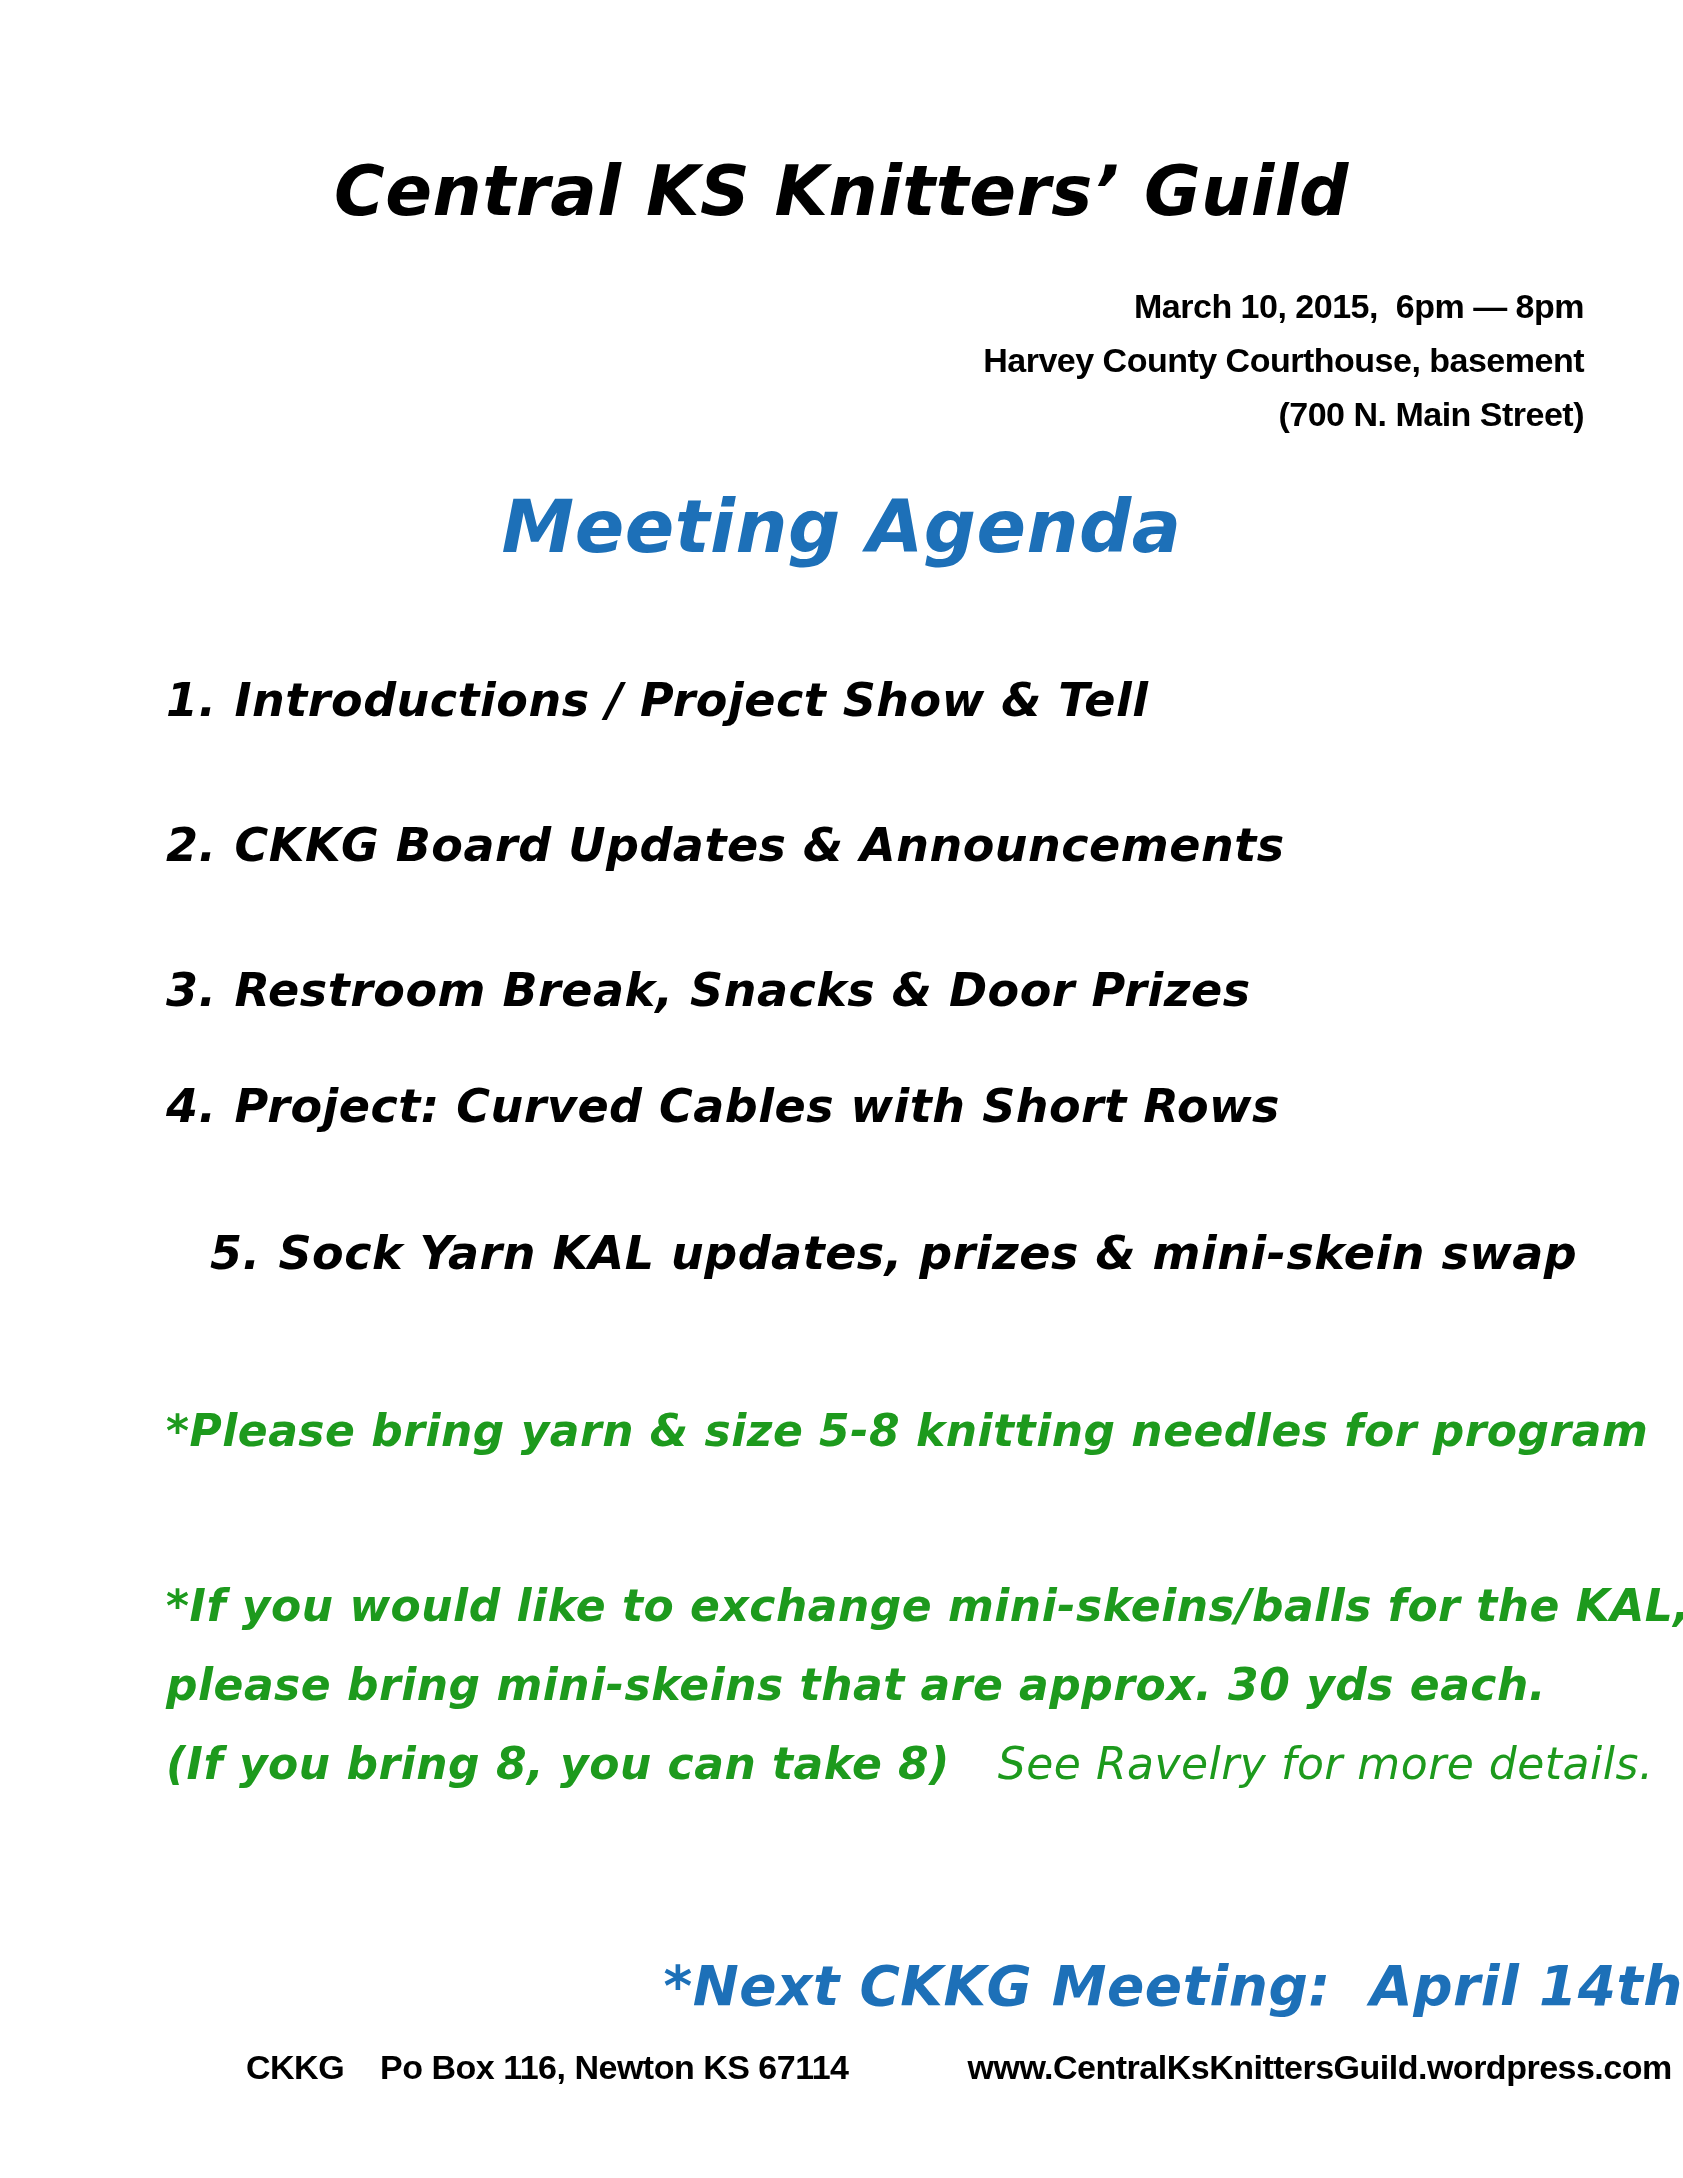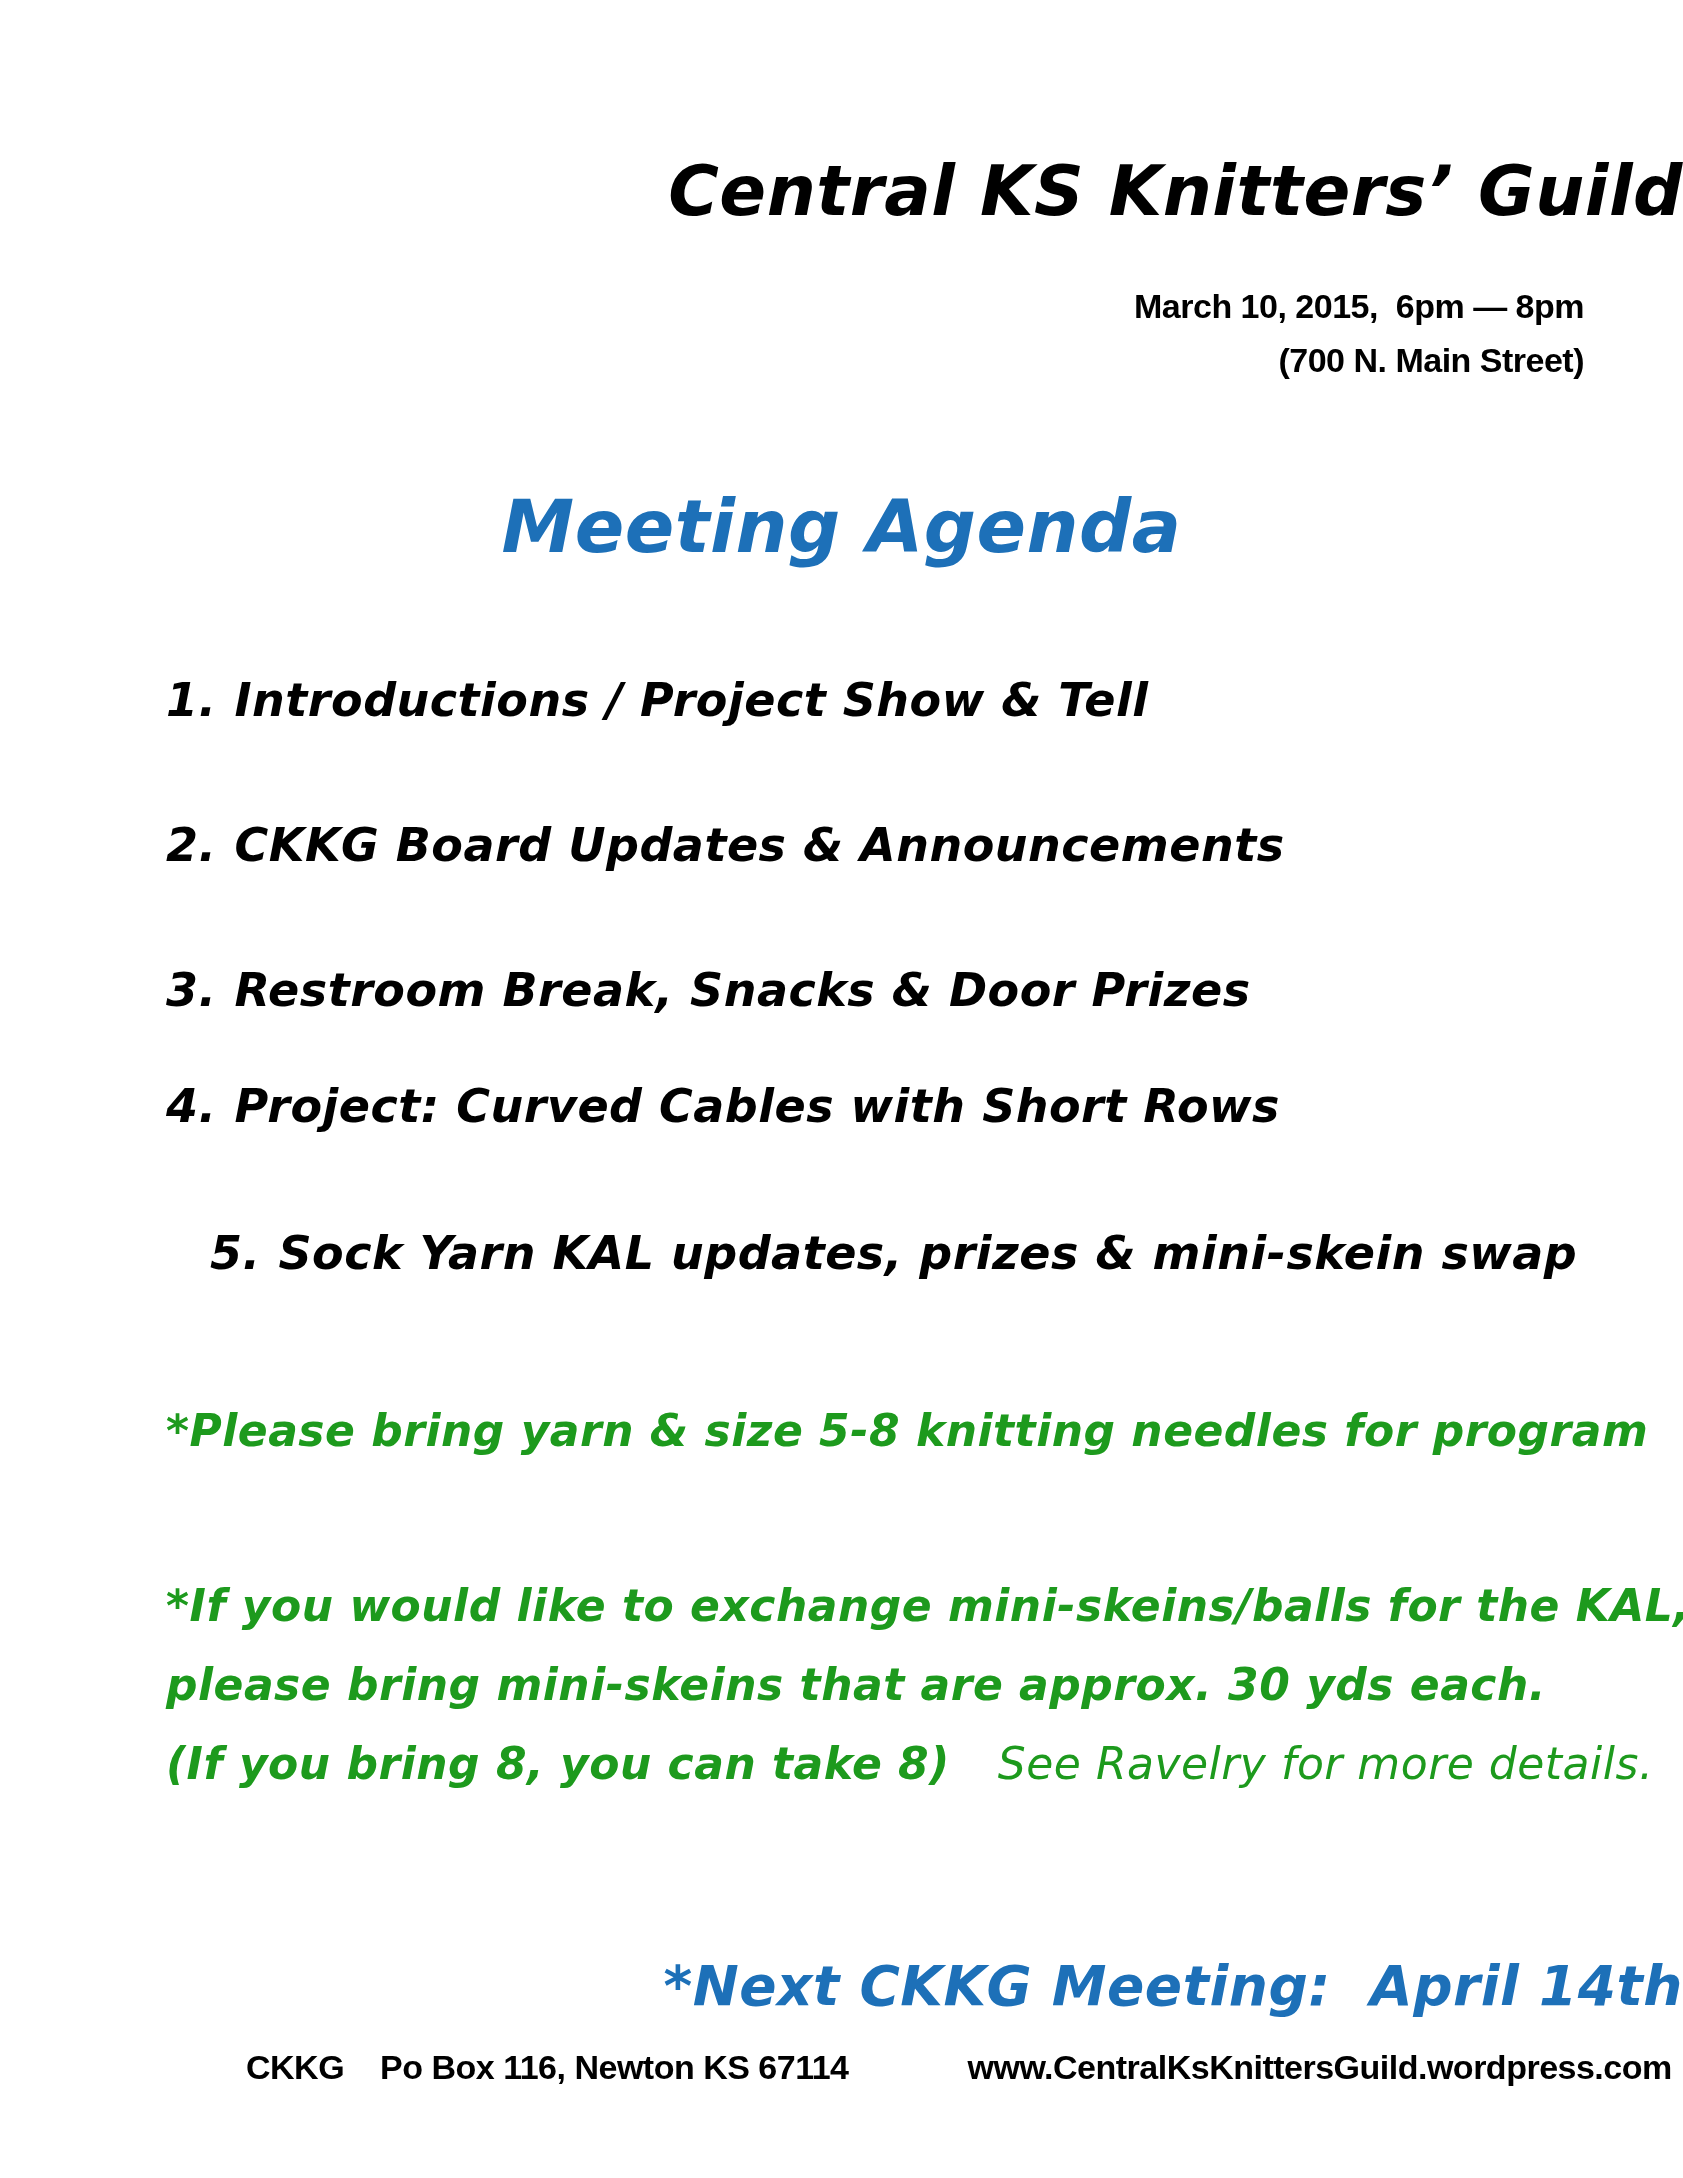--- a/index.html
+++ b/index.html
@@ -28,21 +28,21 @@
     font-weight: bold;
     letter-spacing: -0.5px;
     text-align: center;
   }
 
   .doc-title {
     position: absolute;
     top: 147px;
     left: 0;
     width: 100%;
-    text-align: right;
+    text-align: center;
     font-size: 69px;
     line-height: 89px;
   }
 
   .event-block {
     position: absolute;
     top: 279px;
     right: 99px;
     text-align: right;
     font-size: 34px;
@@ -121,20 +121,21 @@
   .footer-row .org { margin-right: 36px; }
   .footer-row .site { margin-left: 119px; }
 </style>
 </head>
 <body>
 
 <div class="doc-title hand">Central KS Knitters’ Guild</div>
 
 <div class="event-block cond">
   <div>March 10, 2015,&nbsp; 6pm — 8pm</div>
+  <div>Harvey County Courthouse, basement</div>
   <div>(700 N. Main Street)</div>
 </div>
 
 <div class="agenda-heading hand">Meeting Agenda</div>
 
 <div class="agenda-item hand" id="agenda-item-0">
   <span class="num">1.</span><span>Introductions / Project Show &amp; Tell</span>
 </div>
 <div class="agenda-item hand" id="agenda-item-1">
   <span class="num">2.</span><span>CKKG Board Updates &amp; Announcements</span>

